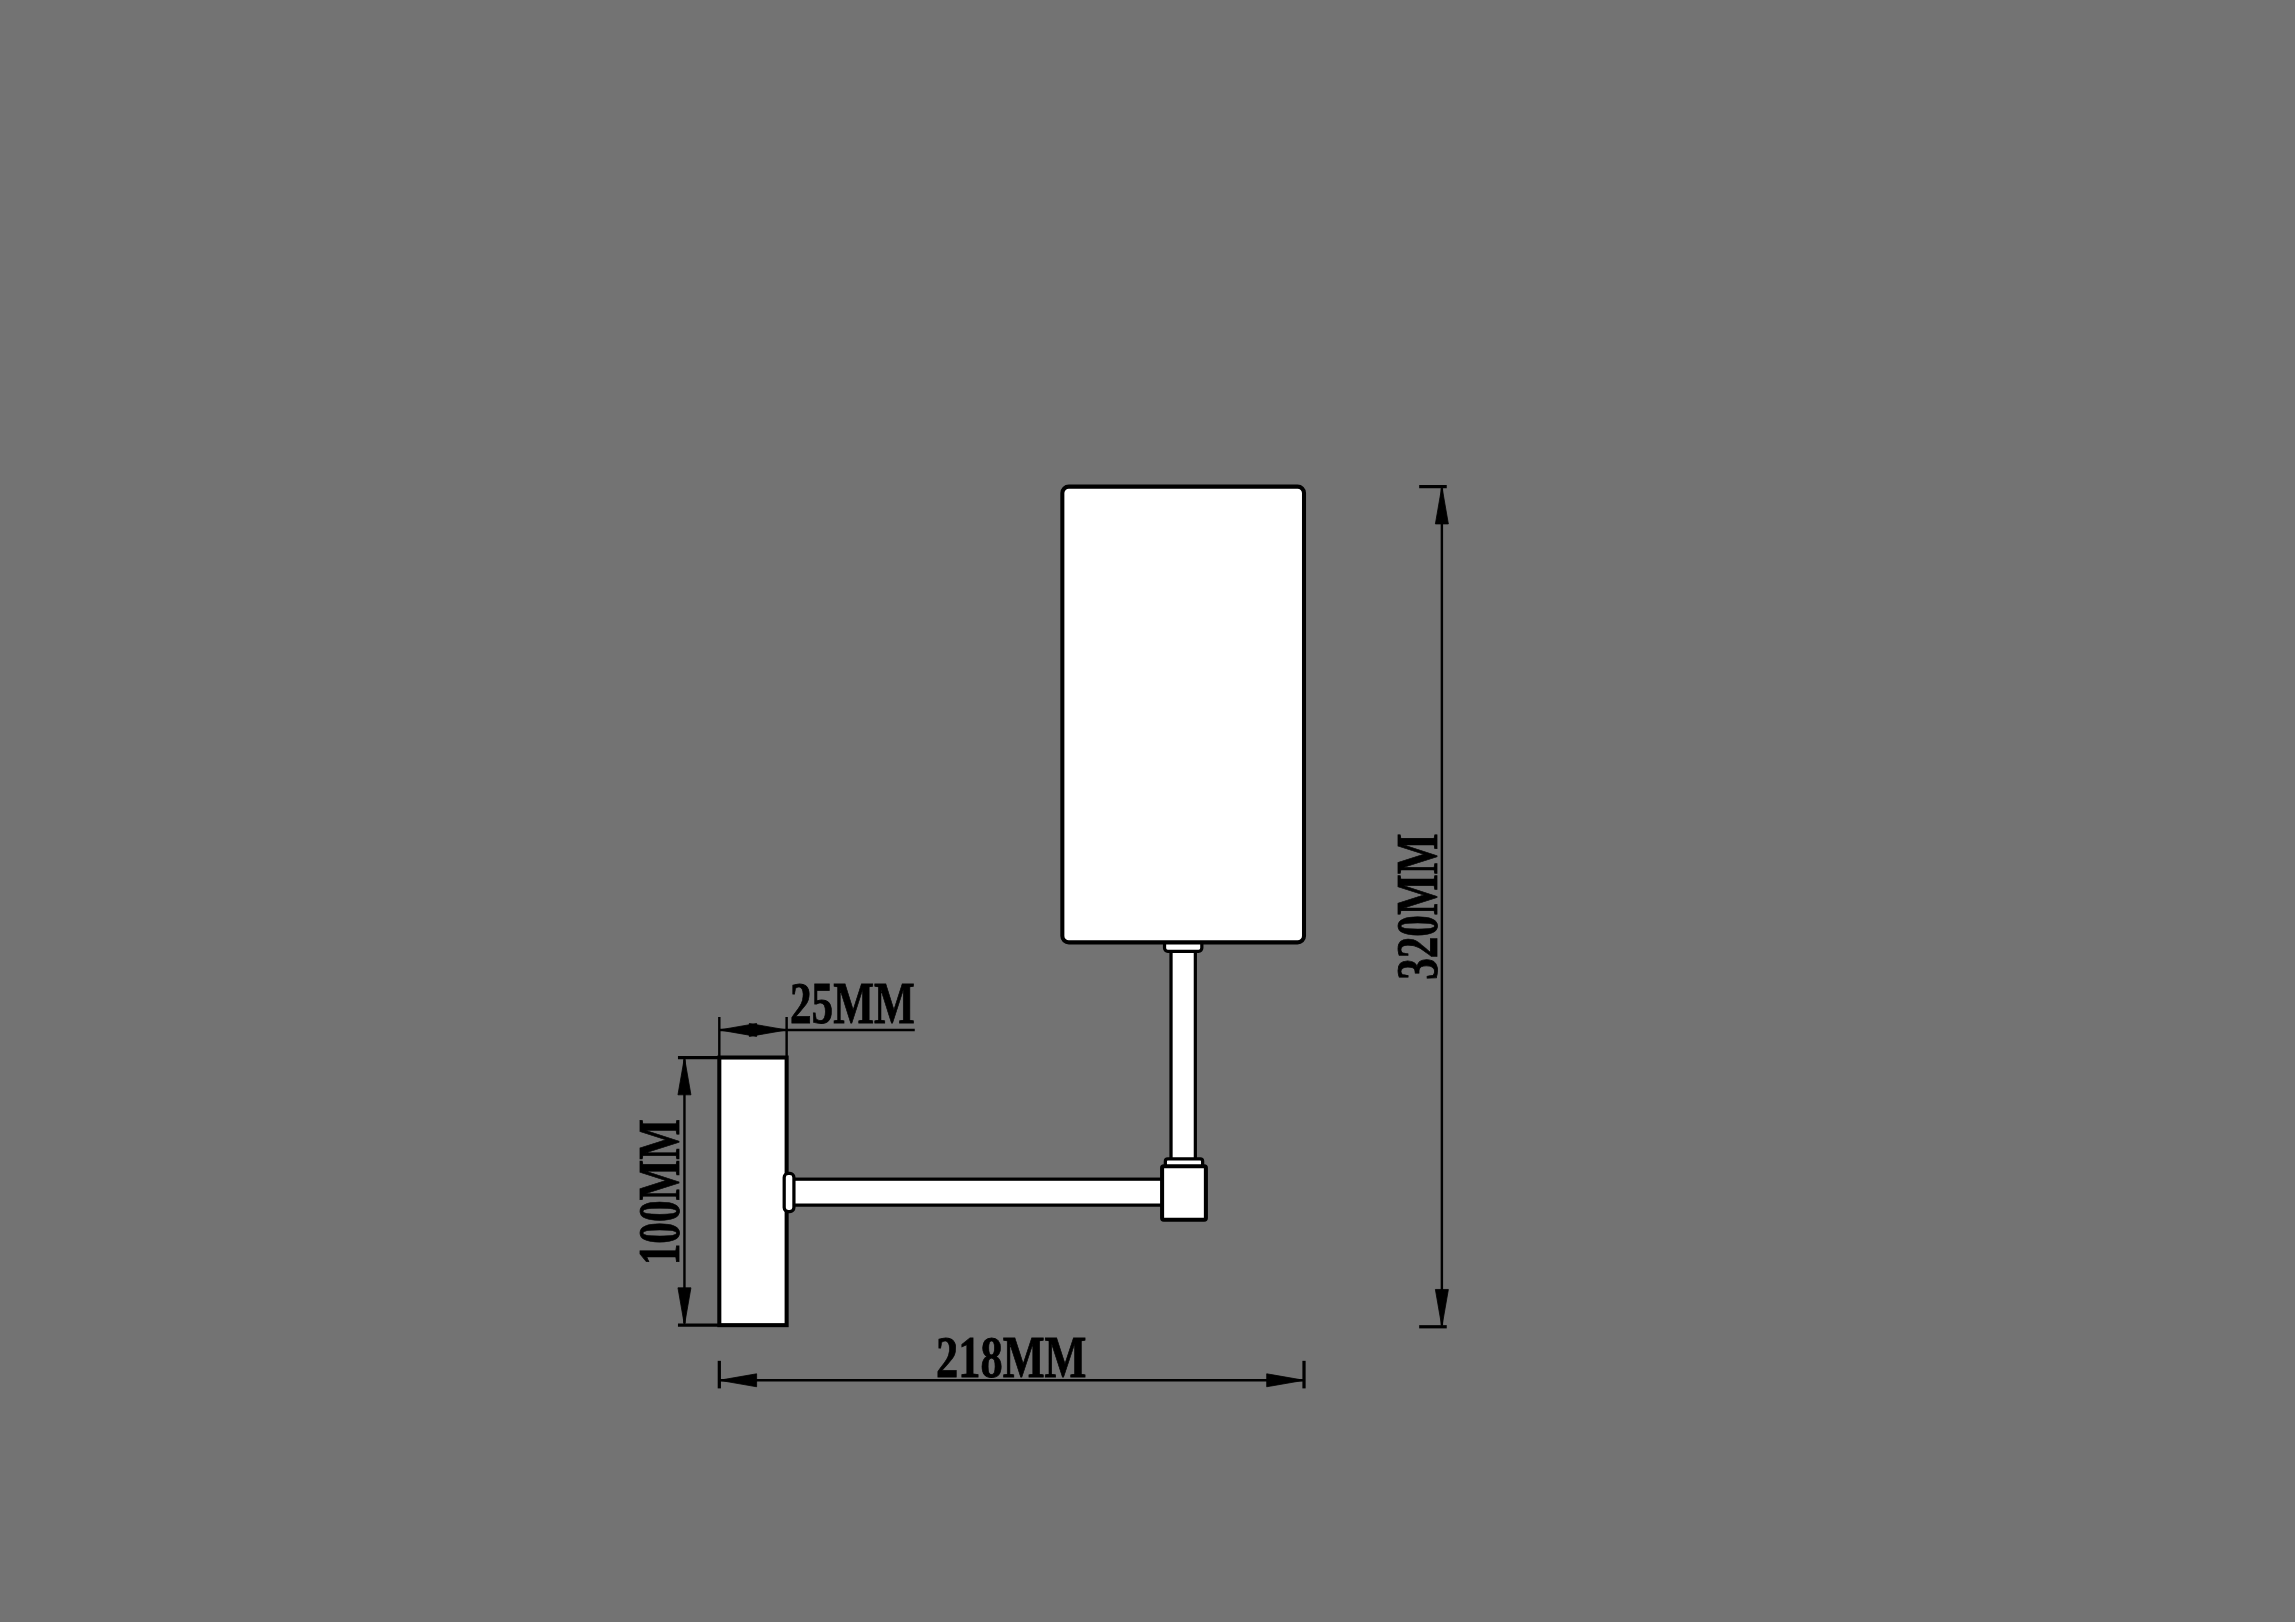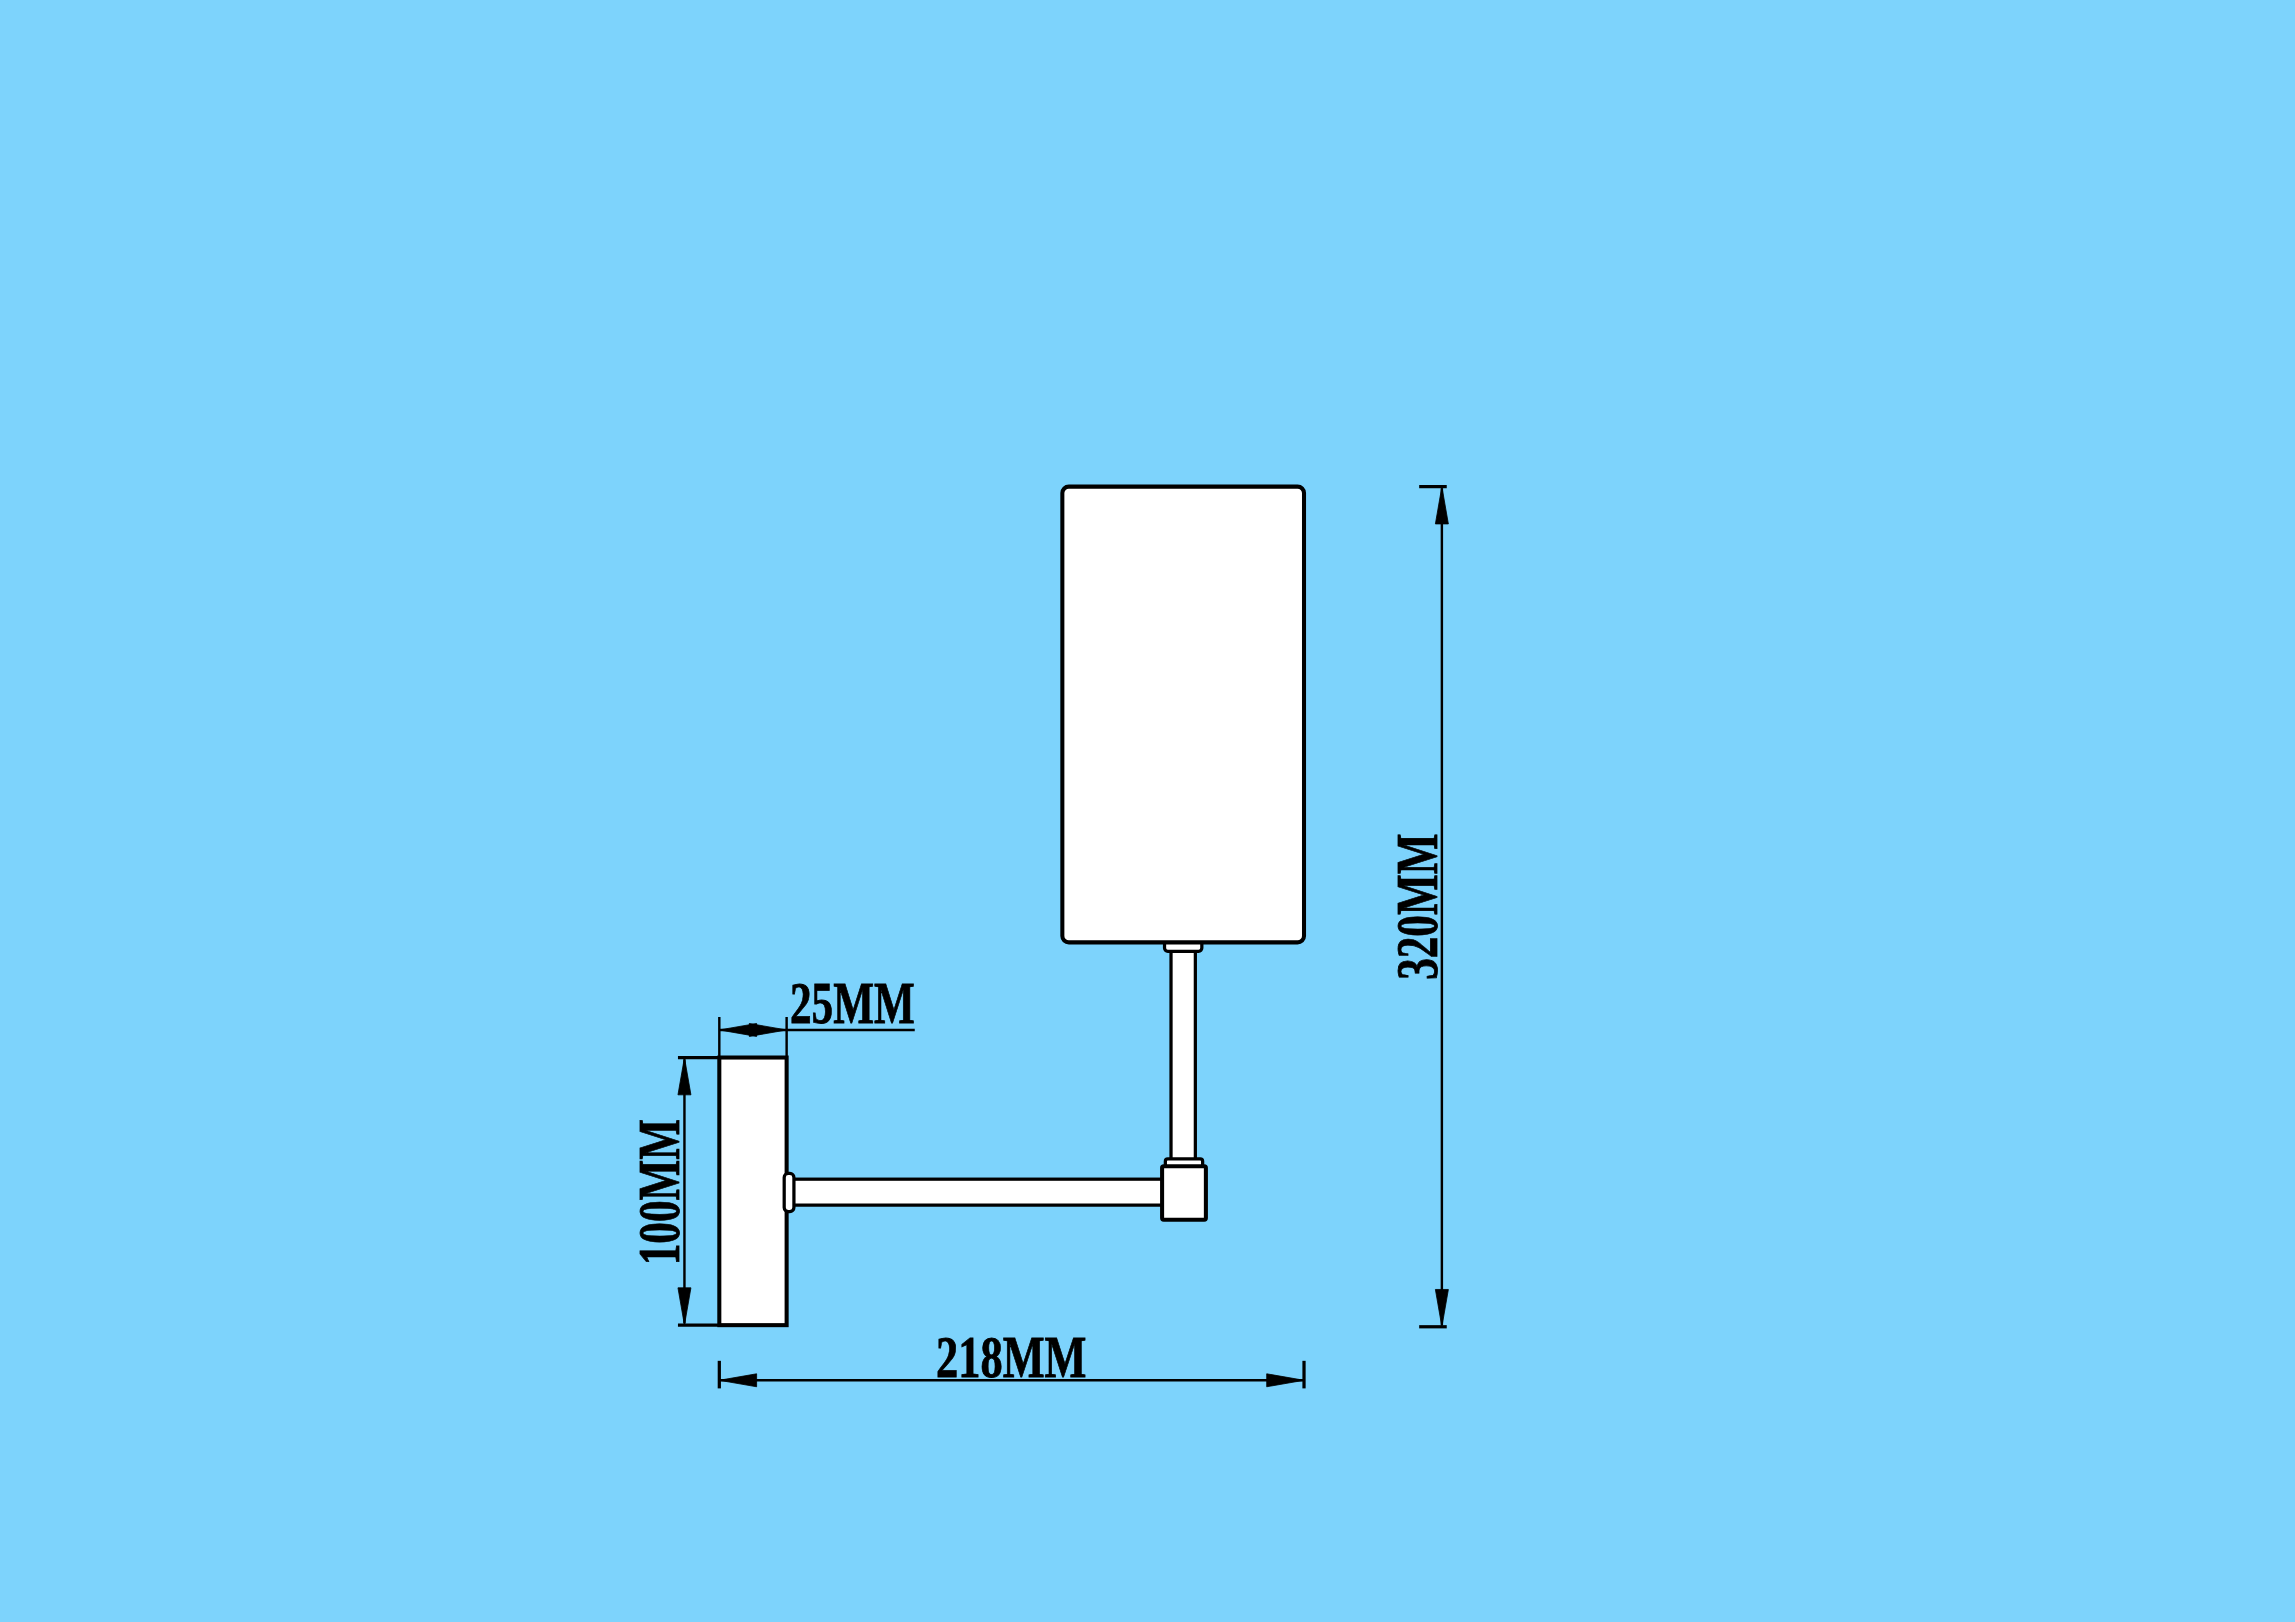--- a/index.html
+++ b/index.html
@@ -1,20 +1,20 @@
 <!DOCTYPE html>
 <html style="font-size:13px"><head>
 <meta charset="utf-8">
 <style>
   html, body { margin: 0; padding: 0; background: #ffffff; }
   .canvas {
     position: relative;
     width: 2295px;
     height: 1622px;
-    background: #7dd3fc;
+    background: #737373;
     overflow: hidden;
   }
   svg { display: block; }
   text.dim-label {
     font-family: "Liberation Serif", "DejaVu Serif", serif;
     font-weight: bold;
     font-size: 74px;
     fill: #000000;
   }
 </style>

